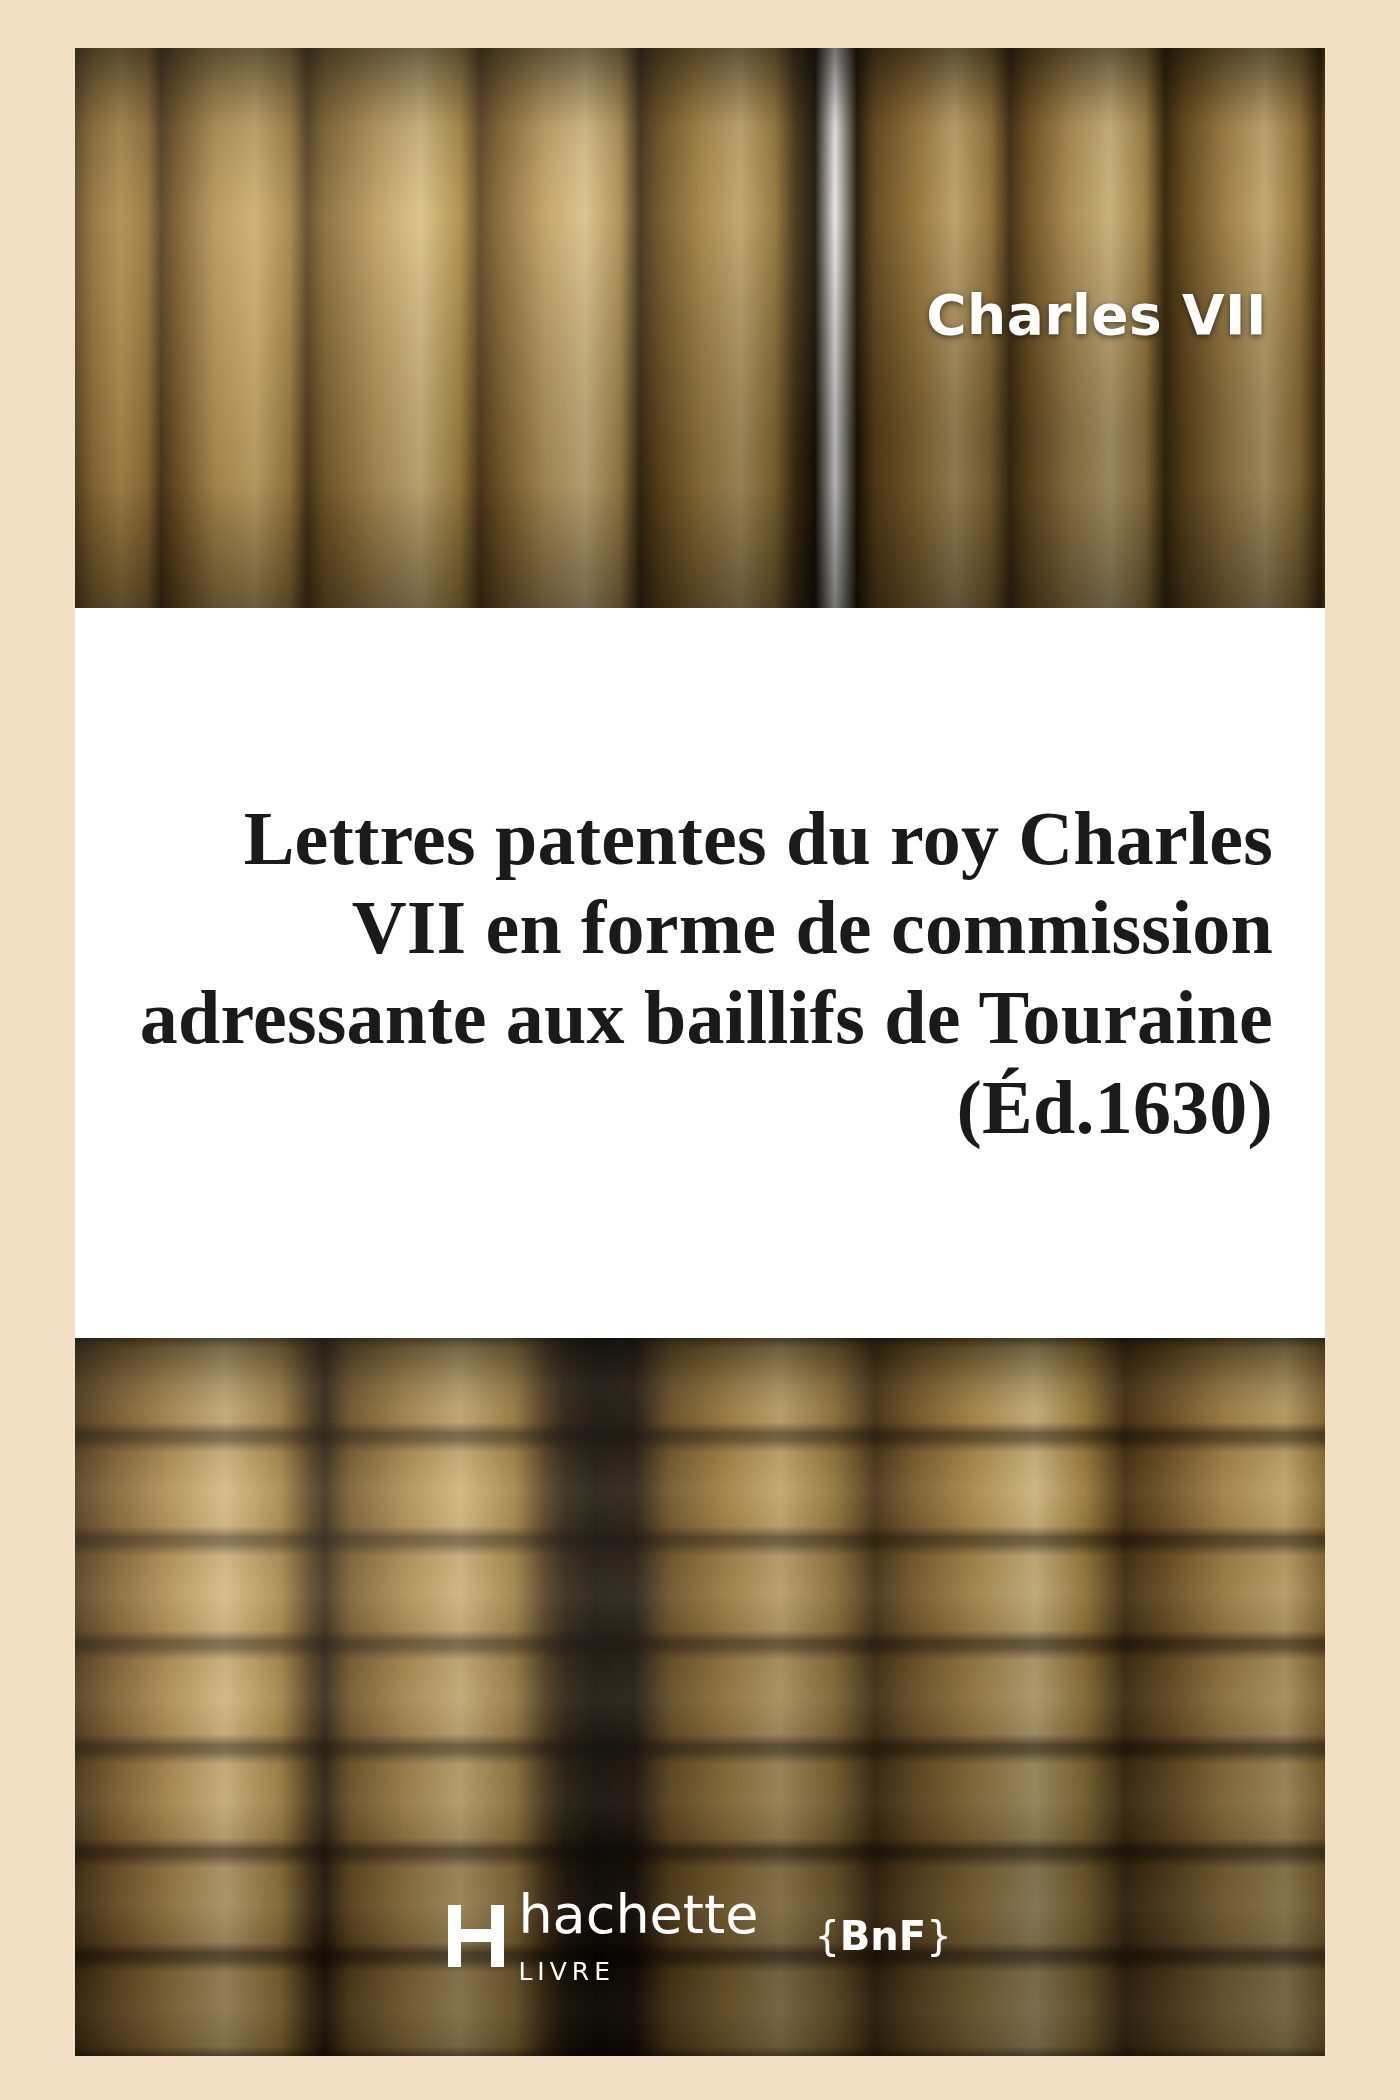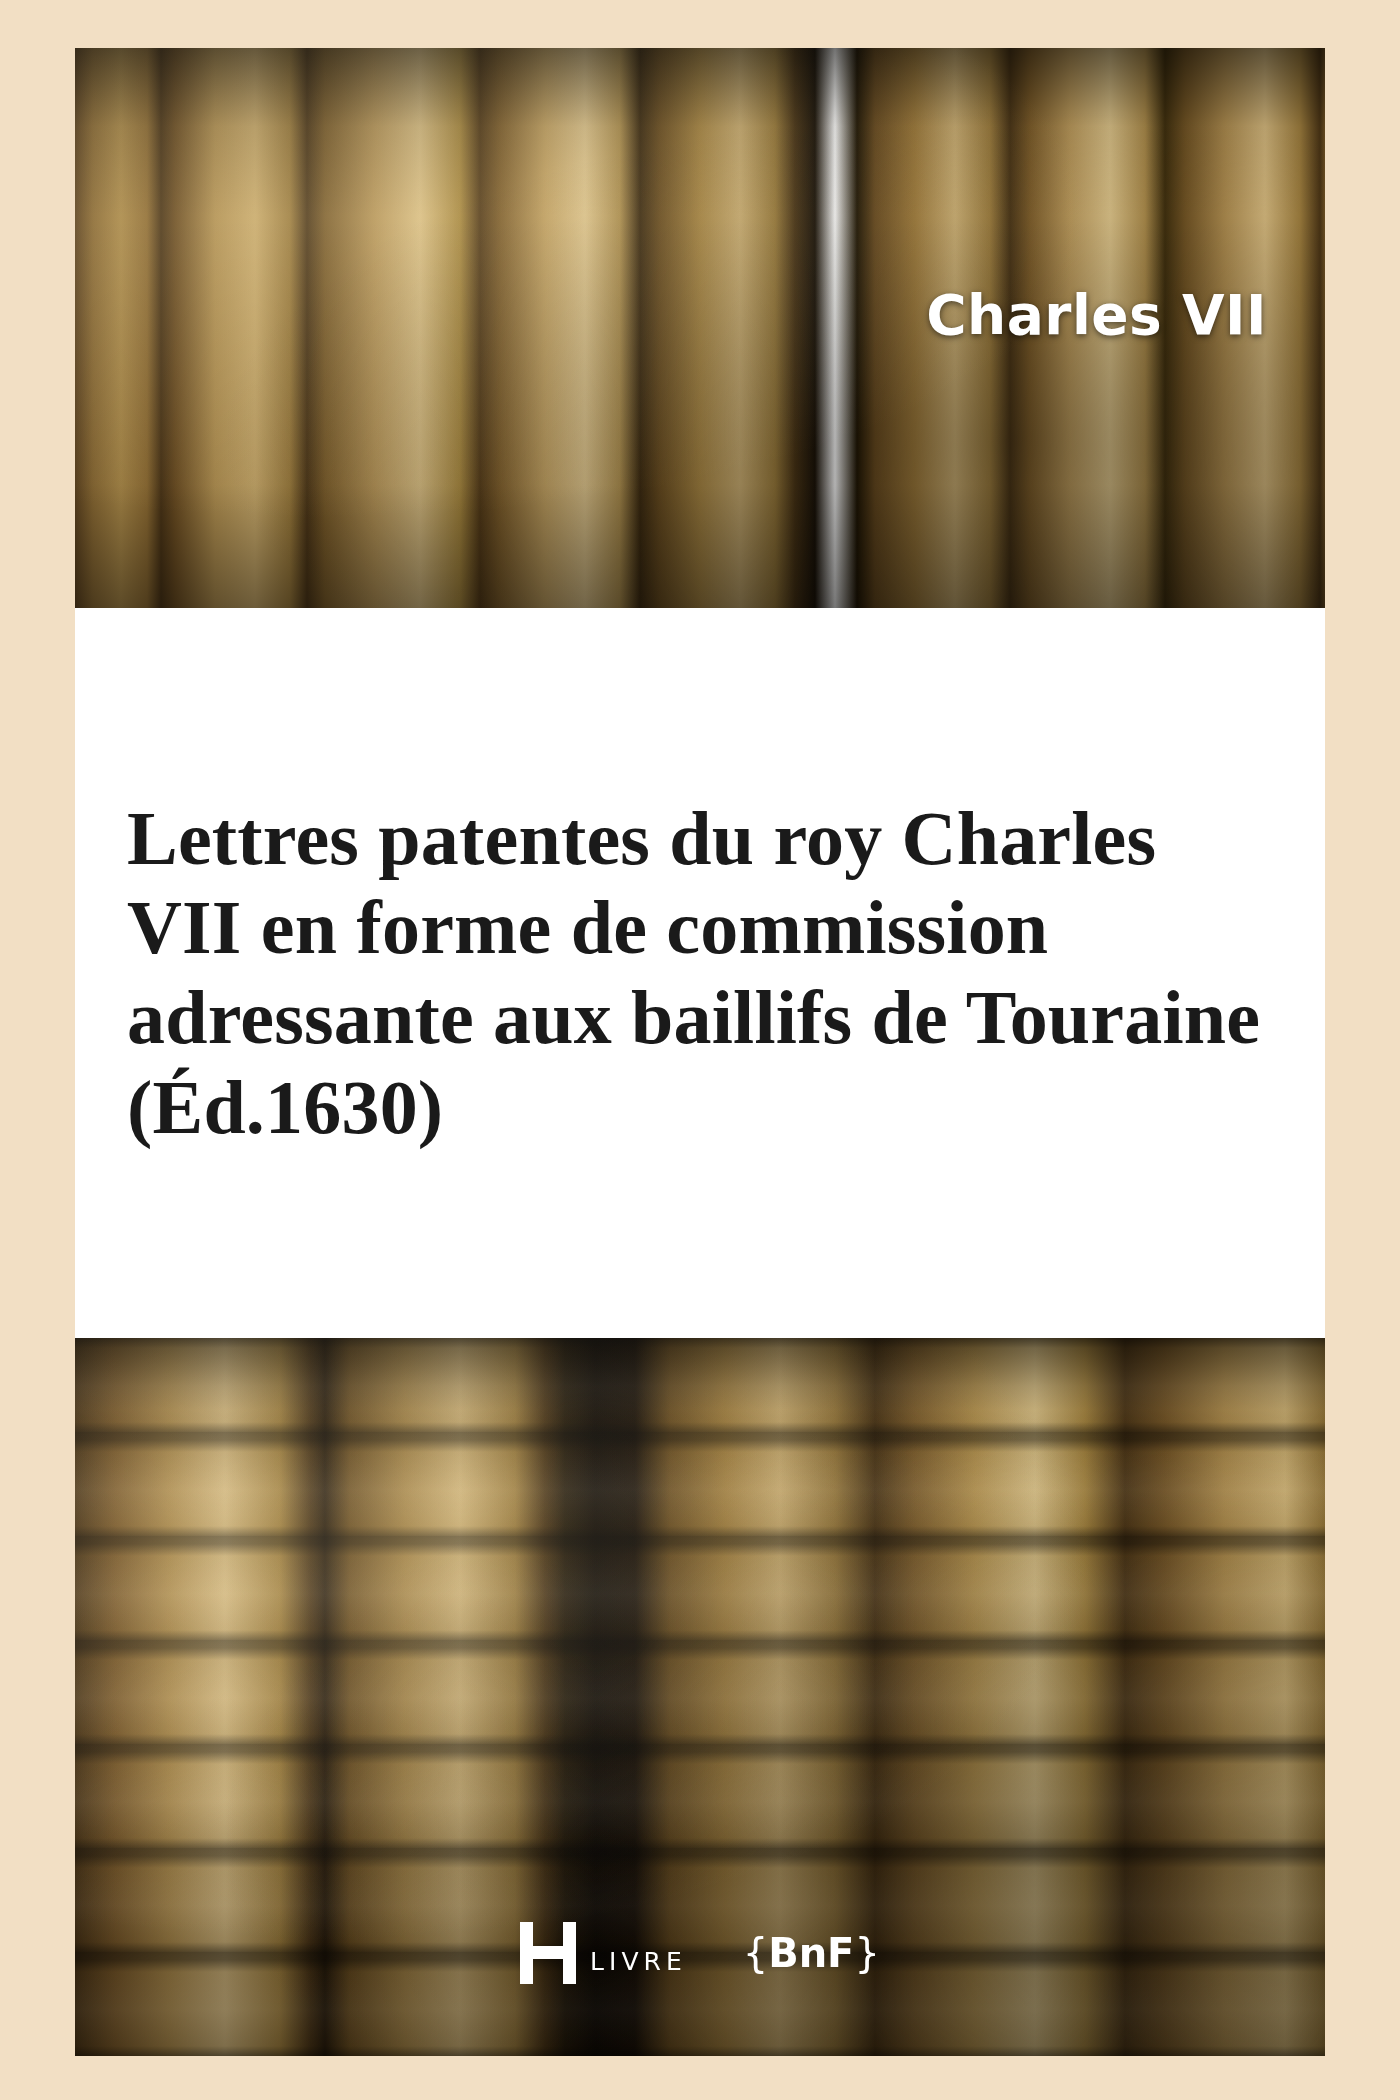--- a/index.html
+++ b/index.html
@@ -112,21 +112,21 @@
     align-items: center;
     justify-content: center;
     box-sizing: border-box;
     padding: 0 52px;
   }
   .title {
     font-family: "Liberation Serif", serif;
     font-size: 76px;
     line-height: 1.18;
     color: #1a1a1a;
-    text-align: left;
+    text-align: right;
     letter-spacing: 0.2px;
     margin: 0;
   }
 
   
   .logos {
     position: absolute;
     left: 0;
     right: 0;
     bottom: 72px;
@@ -200,20 +200,21 @@
     <div class="title-area">
       <h1 class="title">Lettres patentes du roy Charles VII en forme de commission adressante aux baillifs de Touraine (Éd.1630)</h1>
     </div>
 
     <div class="band band-bottom">
       <div class="logos">
 
         <div class="hachette">
           <div class="hachette-mark"></div>
           <div class="hachette-words">
+            <span class="hachette-name">hachette</span>
             <span class="hachette-sub">LIVRE</span>
           </div>
         </div>
 
         <div class="bnf">
           <span class="brace">{</span><span>BnF</span><span class="brace">}</span>
         </div>
 
       </div>
     </div>

